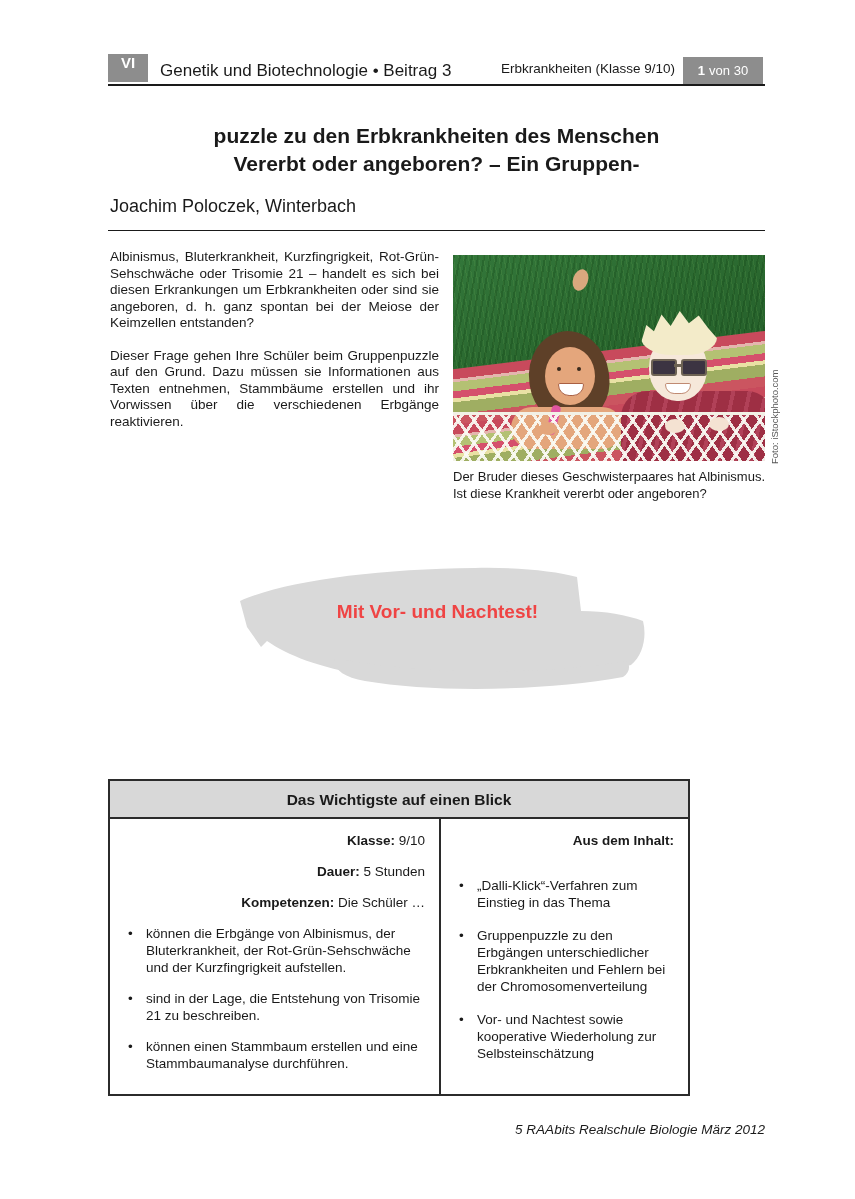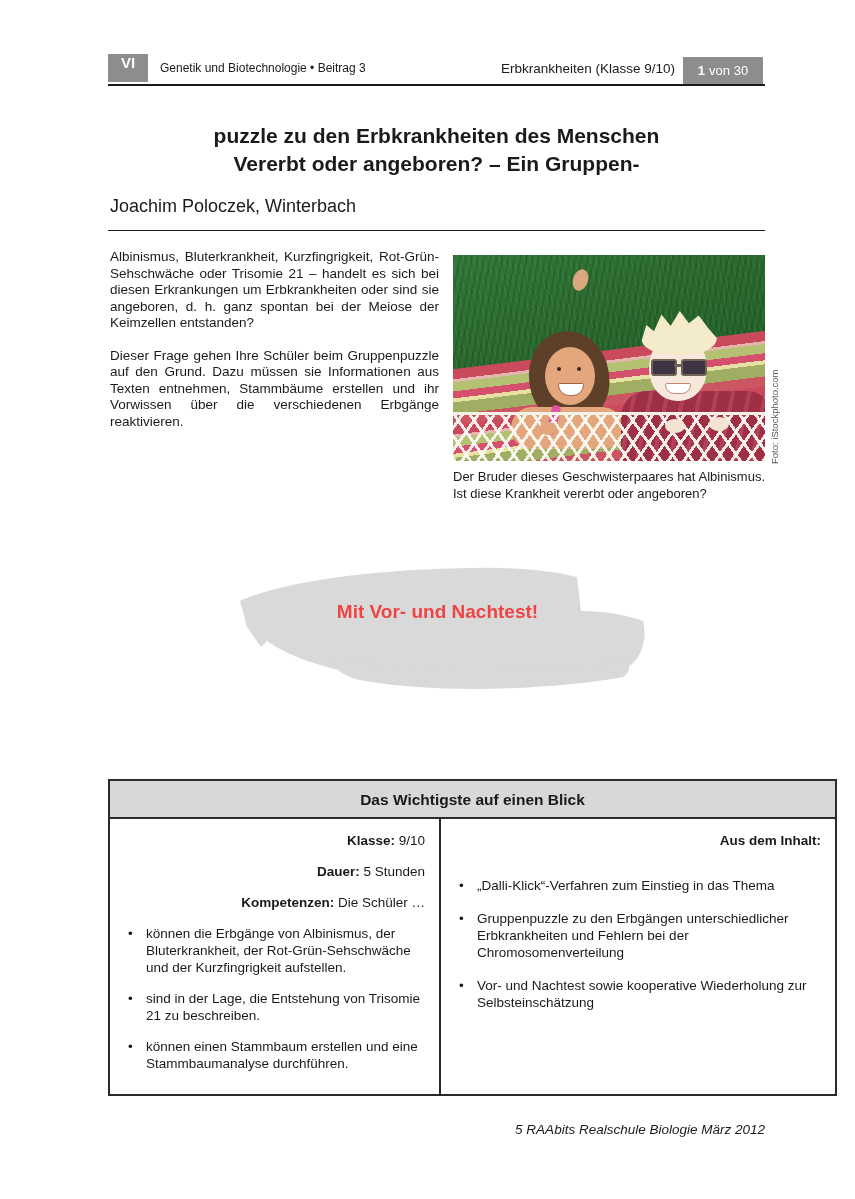--- a/index.html
+++ b/index.html
@@ -4,21 +4,21 @@
 <style>
   html,body{margin:0;padding:0;background:#ffffff;}
   .page{
     position:relative;width:855px;height:1199px;background:#fff;overflow:hidden;
     font-family:"Liberation Sans",sans-serif;color:#1a1a1a;
   }
   .b{font-weight:bold;}
   
   .badge-vi{position:absolute;left:108px;top:54px;width:40px;height:28px;background:#8d8d8d;
     color:#fff;font-weight:bold;font-size:15px;display:flex;align-items:flex-start;justify-content:center;}
-  .header-topic{position:absolute;left:160px;top:61px;font-size:12px;text-align:center;}
+  .header-topic{position:absolute;left:160px;top:61px;font-size:17px;text-align:center;}
   .header-right{position:absolute;right:180px;top:61px;font-size:13.5px;}
   .badge-page{position:absolute;left:683px;top:57px;width:80px;height:27px;background:#8d8d8d;
     color:#fff;font-size:13px;display:flex;align-items:center;justify-content:center;gap:4px;}
   .header-rule{position:absolute;left:108px;top:84px;width:657px;height:2px;background:#1a1a1a;}
   
   .title{position:absolute;left:108px;top:122px;width:657px;text-align:center;
     font-size:21px;font-weight:bold;line-height:28px;}
   .author{position:absolute;left:110px;top:196px;font-size:18px;}
   .rule2{position:absolute;left:108px;top:230px;width:657px;height:1px;background:#1a1a1a;}
   
@@ -67,21 +67,21 @@
   .hand-boy2{position:absolute;left:256px;bottom:30px;width:20px;height:14px;background:#f4e2d2;border-radius:50%;}
   .photo-credit{position:absolute;left:769px;top:332px;height:132px;writing-mode:vertical-rl;
     transform:rotate(180deg);font-size:9.5px;color:#555;}
   .caption{position:absolute;left:453px;top:468px;width:312px;font-size:13px;line-height:17px;text-align:justify;}
   
   .banner{position:absolute;left:215px;top:563px;width:445px;height:130px;}
   .banner svg{position:absolute;inset:0;}
   .banner-text{position:absolute;left:0;width:100%;top:38px;text-align:center;
     font-size:19px;font-weight:bold;color:#ef4444;}
   
-  .obox{position:absolute;left:108px;top:779px;width:729px;height:317px;border:2px solid #2b2b2b;
+  .obox{position:absolute;left:108px;top:779px;width:582px;height:317px;border:2px solid #2b2b2b;
     box-sizing:border-box;font-size:13.5px;line-height:17px;}
   .obox-head{height:38px;background:#d8d8d8;border-bottom:2px solid #2b2b2b;box-sizing:border-box;
     display:flex;align-items:center;justify-content:center;font-size:15.5px;font-weight:bold;}
   .obox-body{display:flex;height:277px;}
   .obox-cell{box-sizing:border-box;padding:13px 14px 0 14px;}
   .obox-left{width:331px;border-right:2px solid #2b2b2b;}
   .obox-right{flex:1;}
   .kv{margin:0 0 14px 0;text-align:right;}
   .obox-right .kv{margin-bottom:28px;}
   .li{display:flex;margin:0 0 14px 0;}

